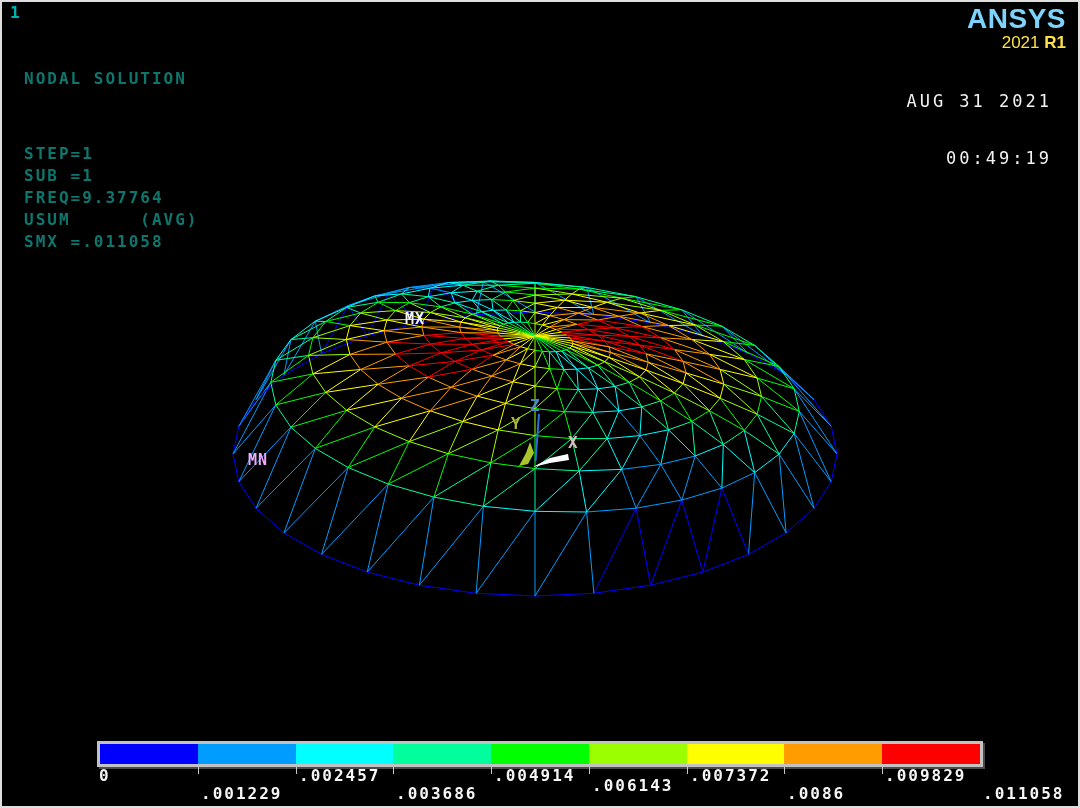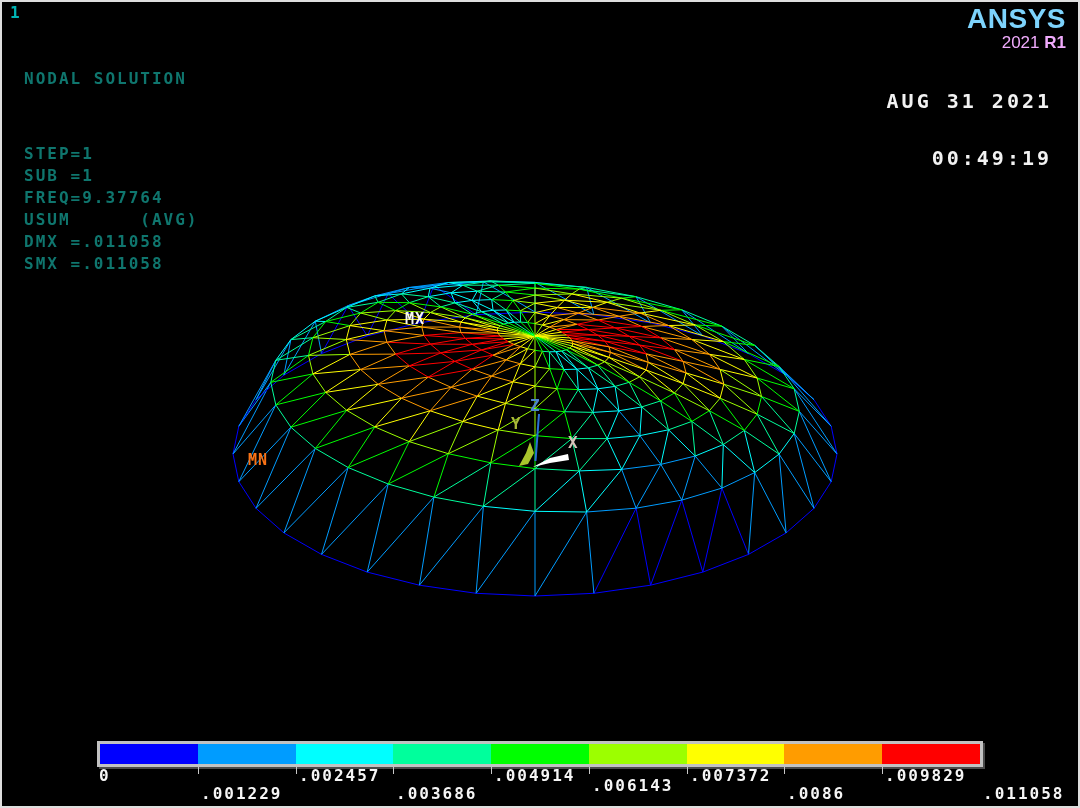--- a/index.html
+++ b/index.html
@@ -24,26 +24,26 @@
     white-space:pre;line-height:22px;color:#0f766e;
   }
   .sol-title{margin-bottom:9px;}
   .brand{position:absolute;right:12px;top:2px;text-align:right;}
   .logo{
     font-family:"Liberation Sans", sans-serif;
     font-weight:800;font-size:28px;line-height:30px;letter-spacing:0.5px;color:#7dd3fc;
   }
   .rel{
     font-family:"Liberation Sans", sans-serif;
-    font-size:17px;line-height:18px;color:#f0abfc;font-weight:400;
+    font-size:17px;line-height:18px;color:#fde047;font-weight:400;
   }
   .rel b{font-weight:800;}
   .datetime{
     position:absolute;right:26px;top:52px;text-align:right;
-    font-size:20px;font-weight:bold;letter-spacing:3px;line-height:19px;white-space:pre;
+    font-size:17px;font-weight:normal;letter-spacing:3px;line-height:19px;white-space:pre;
   }
   .marker{
     position:absolute;font-size:15px;font-weight:bold;letter-spacing:1px;
   }
   .axis-label{
     position:absolute;font-size:16px;font-weight:bold;
   }
   .legend{position:absolute;left:0;top:0;}
   .legend-bar{
     position:absolute;
@@ -804,35 +804,35 @@
       <line x1="570.0" y1="338.8" x2="533.0" y2="334.0" stroke="#ffff00" stroke-width="1"></line>
       <line x1="537" y1="412" x2="533.5" y2="459" stroke="#2b6fd8" stroke-width="2"></line>
       <polygon points="528,440 532,451 526,462 517,464 524,451" fill="#a9c42c"></polygon>
       <polygon points="531,465 548,456 566,452 567,458 548,461" fill="#ffffff"></polygon>
     </svg>
 
   <div class="plot-id" style="color: rgb(0, 179, 179);">1</div>
 
   <div class="sol-block">
     <div class="sol-title">NODAL SOLUTION</div>
-    <div id="sol-lines"><div>STEP=1</div><div>SUB =1</div><div>FREQ=9.37764</div><div>USUM      (AVG)</div><div>DMX =.011058</div><div>SMX =.011058</div></div>
+    <div id="sol-lines"><div>STEP=1</div><div>SUB =1</div><div>FREQ=9.37764</div><div>USUM      (AVG)</div><div>SMX =.011058</div></div>
   </div>
 
   <div class="brand">
     <div class="logo">ANSYS</div>
     <div class="rel"><span>2021</span> <b>R1</b></div>
   </div>
 
   <div class="datetime">
     <div>AUG 31 2021</div>
     <div>00:49:19</div>
   </div>
 
   <div class="marker" id="mx-marker" style="left: 403px; top: 308px; color: rgb(246, 246, 246);">MX</div>
-  <div class="marker" id="mn-marker" style="left: 246px; top: 449px; color: #f97316;">MN</div>
+  <div class="marker" id="mn-marker" style="left: 246px; top: 449px; color: #f0abfc;">MN</div>
 
   <div class="axis-label" id="z-label" style="left: 528px; top: 394px; color: rgb(77, 134, 204);">Z</div>
   <div class="axis-label" id="y-label" style="left: 509px; top: 412px; color: rgb(169, 184, 56);">Y</div>
   <div class="axis-label" id="x-label" style="left: 566px; top: 431px; color: rgb(216, 195, 186);">X</div>
 
   <div class="legend">
     <div class="legend-bar" id="legend-bar" style="left: 95px; top: 739px; width: 886px; height: 26px;">
         <div class="legend-seg" style="background: rgb(0, 0, 255);"></div>
         <div class="legend-seg" style="background: rgb(0, 156, 255);"></div>
         <div class="legend-seg" style="background: rgb(0, 255, 255);"></div>

